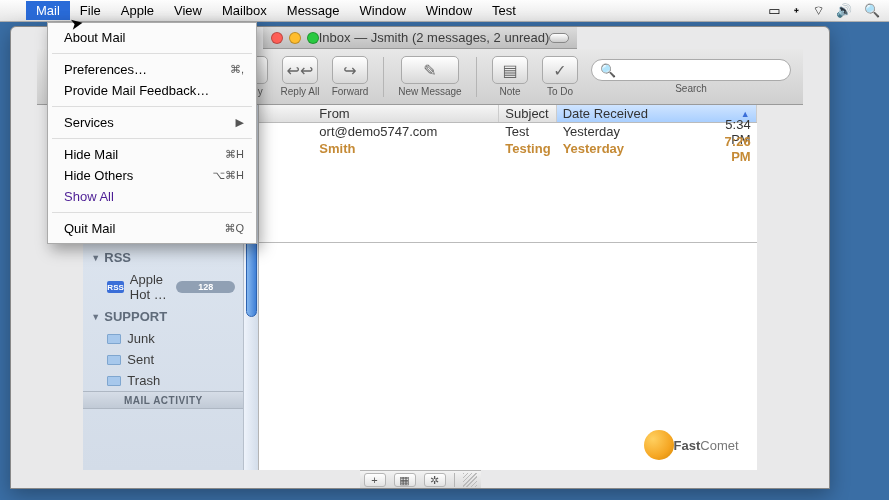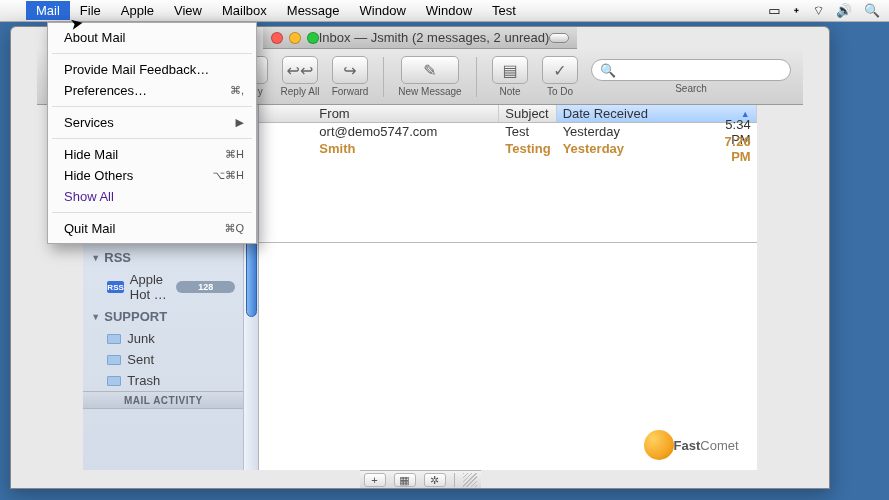--- a/index.html
+++ b/index.html
@@ -249,26 +249,26 @@
     <div class="grip"></div>
   </div>
 </div>
 
 <div class="dropdown">
   <div class="dd-item">
       <span>About Mail</span>
     </div>
   <div class="dd-sep"></div>
   <div class="dd-item">
-      <span>Provide Mail Feedback…</span>
-    </div>
-  <div class="dd-item">
       <span>Preferences…</span>
       <span class="sub">⌘,</span>
     </div>
+  <div class="dd-item">
+      <span>Provide Mail Feedback…</span>
+    </div>
   <div class="dd-sep"></div>
   <div class="dd-item">
       <span>Services</span>
       <span class="sub">▶</span>
     </div>
   <div class="dd-sep"></div>
   <div class="dd-item">
       <span>Hide Mail</span>
       <span class="sub">⌘H</span>
     </div>

